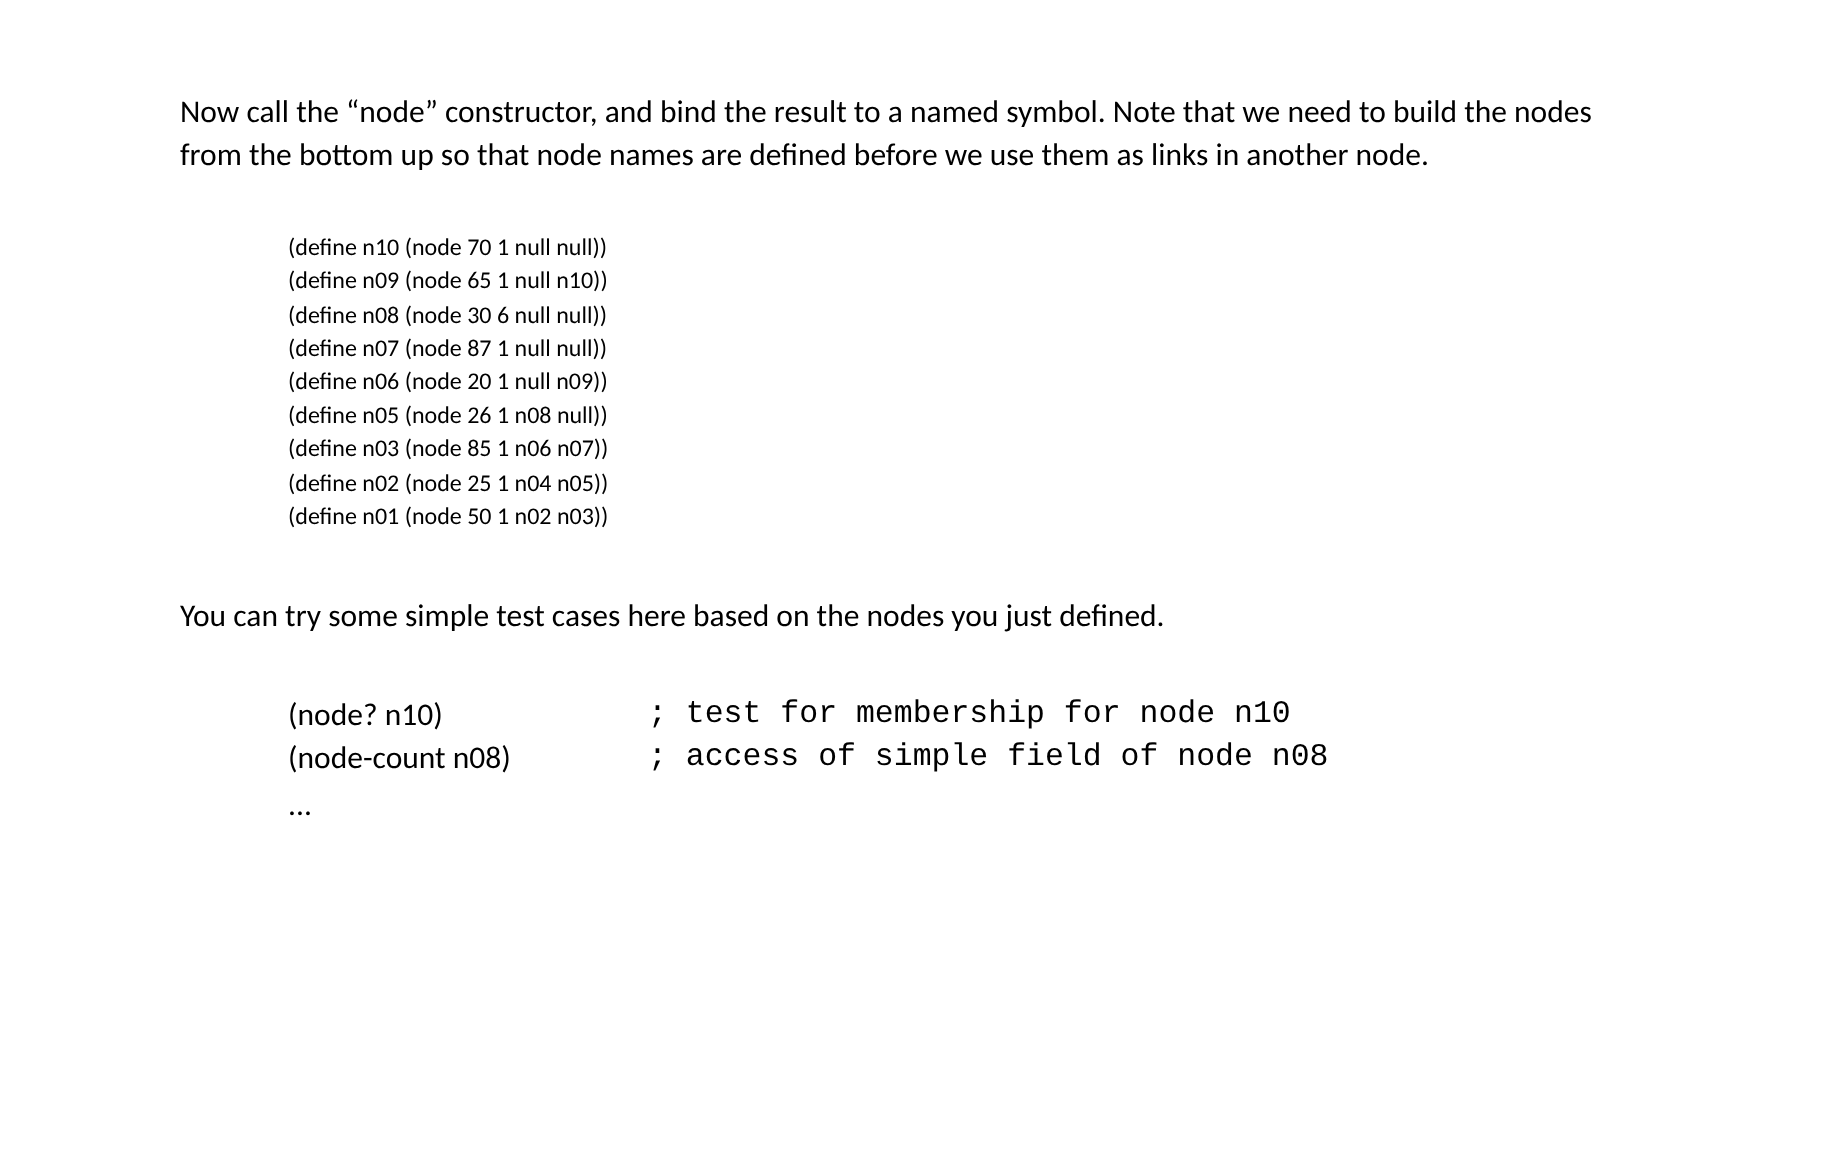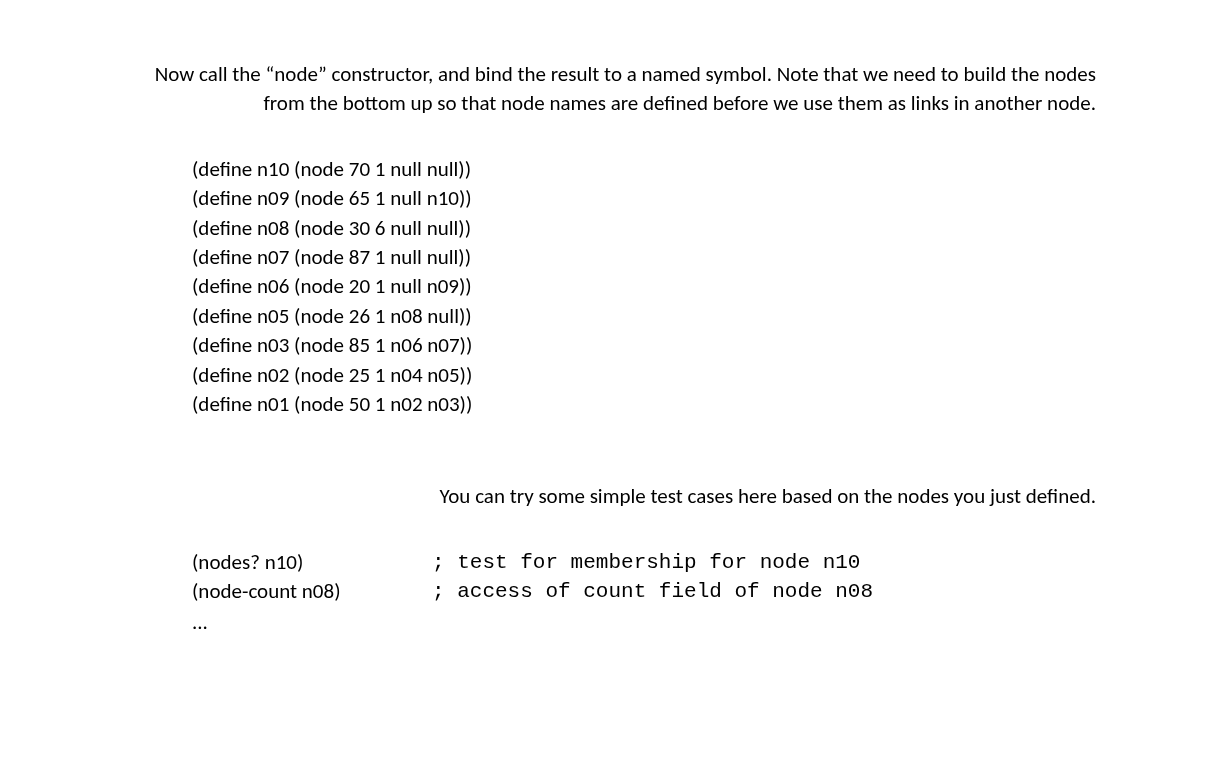--- a/index.html
+++ b/index.html
@@ -12,26 +12,25 @@
     color: #000000;
   }
   .page {
     padding: 60px 120px 0 120px;
     box-sizing: border-box;
   }
   .paragraph {
     font-size: 21px;
     line-height: 1.4;
     margin: 0 0 36px 0;
-    text-align: right;
   }
   .code-block {
     margin-left: 72px;
-    margin-bottom: 63px;
-    font-size: 21px;
+    margin-bottom: 40px;
+    font-size: 16px;
     line-height: 1.4;
   }
   .code-line {
     white-space: pre;
   }
   .test-block {
     margin-left: 72px;
     font-size: 21px;
     line-height: 1.4;
   }
@@ -66,23 +65,23 @@
     <div class="code-line">(define n05 (node 26 1 n08 null))</div>
     <div class="code-line">(define n03 (node 85 1 n06 n07))</div>
     <div class="code-line">(define n02 (node 25 1 n04 n05))</div>
     <div class="code-line">(define n01 (node 50 1 n02 n03))</div>
   </div>
 
   <p class="paragraph">You can try some simple test cases here based on the nodes you just defined.</p>
 
   <div class="test-block">
     <div class="test-row">
-      <div class="test-call">(nodes? n10)</div>
+      <div class="test-call">(node? n10)</div>
       <div class="test-comment">; test for membership for node n10</div>
     </div>
     <div class="test-row">
       <div class="test-call">(node-count n08)</div>
-      <div class="test-comment">; access of count field of node n08</div>
+      <div class="test-comment">; access of simple field of node n08</div>
     </div>
     <div class="ellipsis">...</div>
   </div>
 
 </div>
 
 </body></html>

